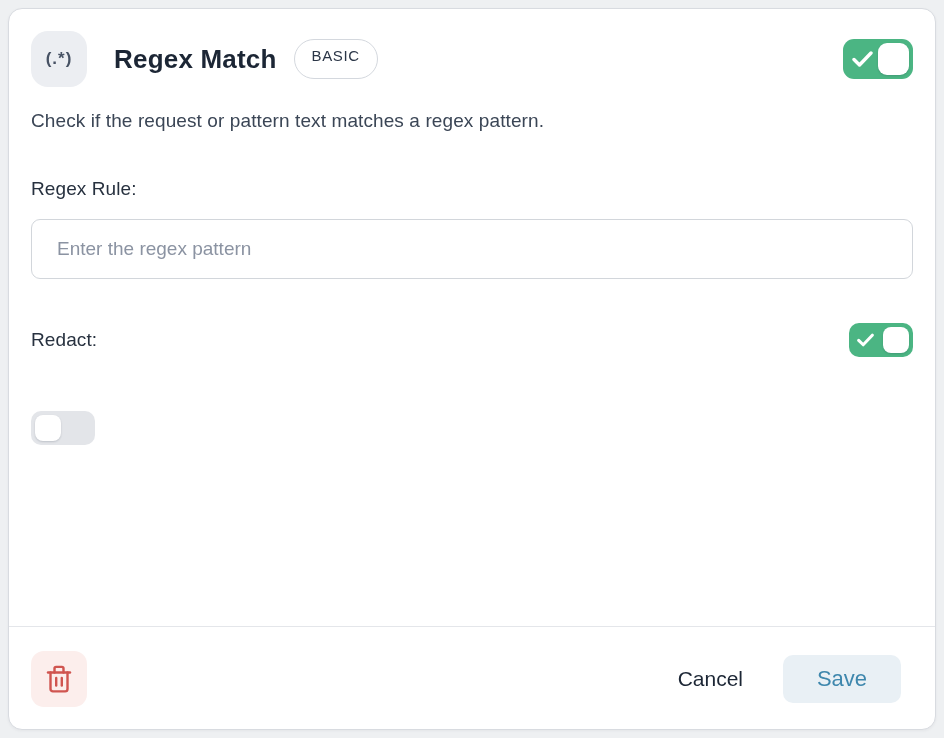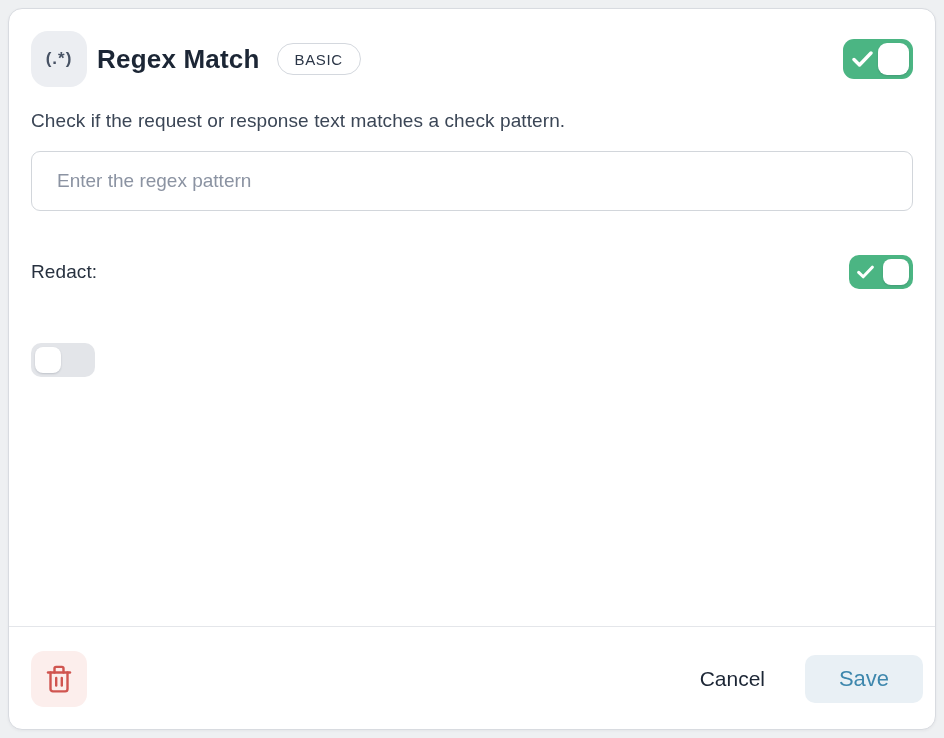--- a/index.html
+++ b/index.html
@@ -33,31 +33,31 @@
     width: 56px; height: 56px;
     border-radius: 17px;
     background: #eceef2;
     color: #475264;
     display: flex; align-items: center; justify-content: center;
     font-size: 17px; font-weight: 600;
     letter-spacing: 1px;
     flex: 0 0 auto;
   }
   .title {
-    margin-left: 10px;
+    margin-left: 27px;
     font-size: 26px;
     font-weight: 700;
     color: #1c2635;
     letter-spacing: 0.2px;
   }
   .badge {
     margin-left: 17px;
     border: 1px solid #d4d8de;
     border-radius: 999px;
-    padding: 7px 17px 6px 17px;
+    padding: 7px 17px 14px 17px;
     font-size: 15px;
     font-weight: 500;
     color: #2b3647;
     letter-spacing: 0.6px;
     background: #ffffff;
   }
   
   .toggle {
     position: relative;
     border-radius: 11px;
@@ -128,21 +128,21 @@
   .divider {
     margin-top: 38px;
     height: 1px;
     background: #e4e6ea;
     flex: 0 0 auto;
   }
   .footer {
     flex: 0 0 auto;
     display: flex;
     align-items: center;
-    padding: 24px 12px 22px 22px;
+    padding: 24px 34px 22px 22px;
   }
   .delete-button {
     width: 56px; height: 56px;
     border: none;
     border-radius: 13px;
     background: #fceeec;
     display: flex; align-items: center; justify-content: center;
     cursor: pointer;
   }
   .footer-spacer { flex: 1 1 auto; }
@@ -180,22 +180,23 @@
       <div class="toggle toggle-lg header-toggle" data-state="on">
         <span class="check">
           <svg width="21" height="17" viewBox="0 0 21 17">
             <polyline points="2,9 7.5,14.5 19,2.5" fill="none" stroke="#ffffff" stroke-width="3.4" stroke-linecap="round" stroke-linejoin="round"></polyline>
           </svg>
         </span>
         <span class="knob"></span>
       </div>
     </div>
 
-    <div class="description">Check if the request or response text matches a check pattern.</div>
-
+    <div class="description">Check if the request or pattern text matches a regex pattern.</div>
+
+    <div class="field-label label-rule">Regex Rule:</div>
     <input class="text-input" type="text" placeholder="Enter the regex pattern" style="">
 
 
     <div class="switch-row row-redact">
       <div class="field-label">Redact:</div>
       <div class="toggle toggle-sm" data-state="on">
         <span class="check">
           <svg width="17" height="14" viewBox="0 0 17 14">
             <polyline points="1.7,7.4 6.2,11.8 15.3,2.2" fill="none" stroke="#ffffff" stroke-width="3" stroke-linecap="round" stroke-linejoin="round"></polyline>
           </svg>

